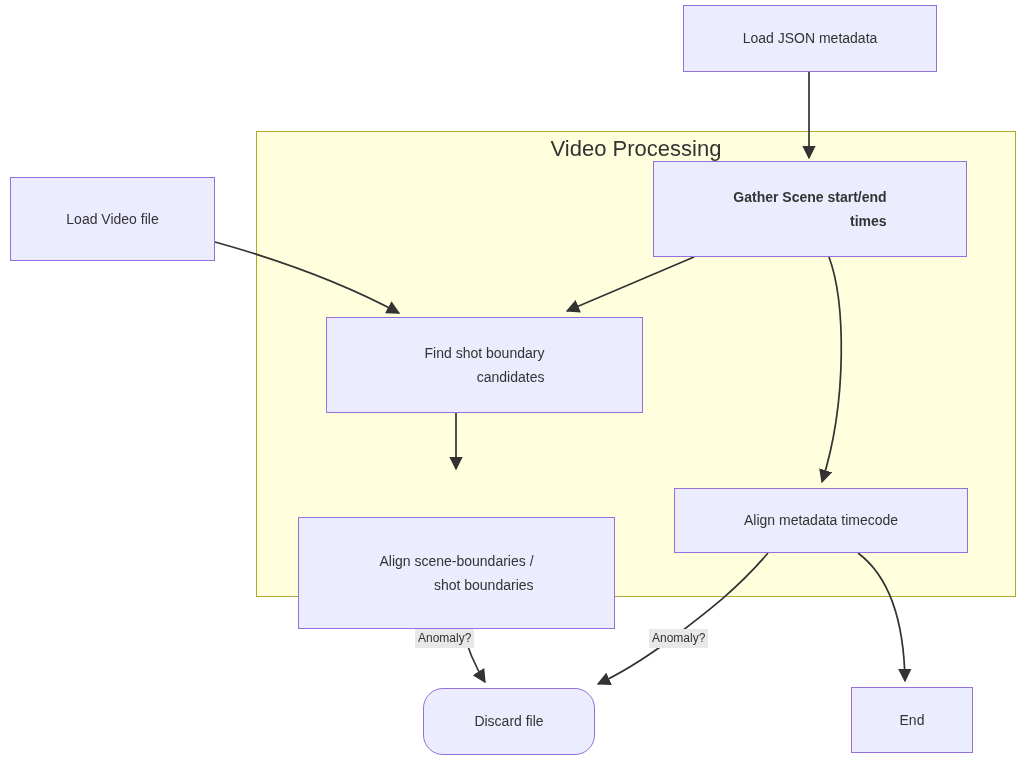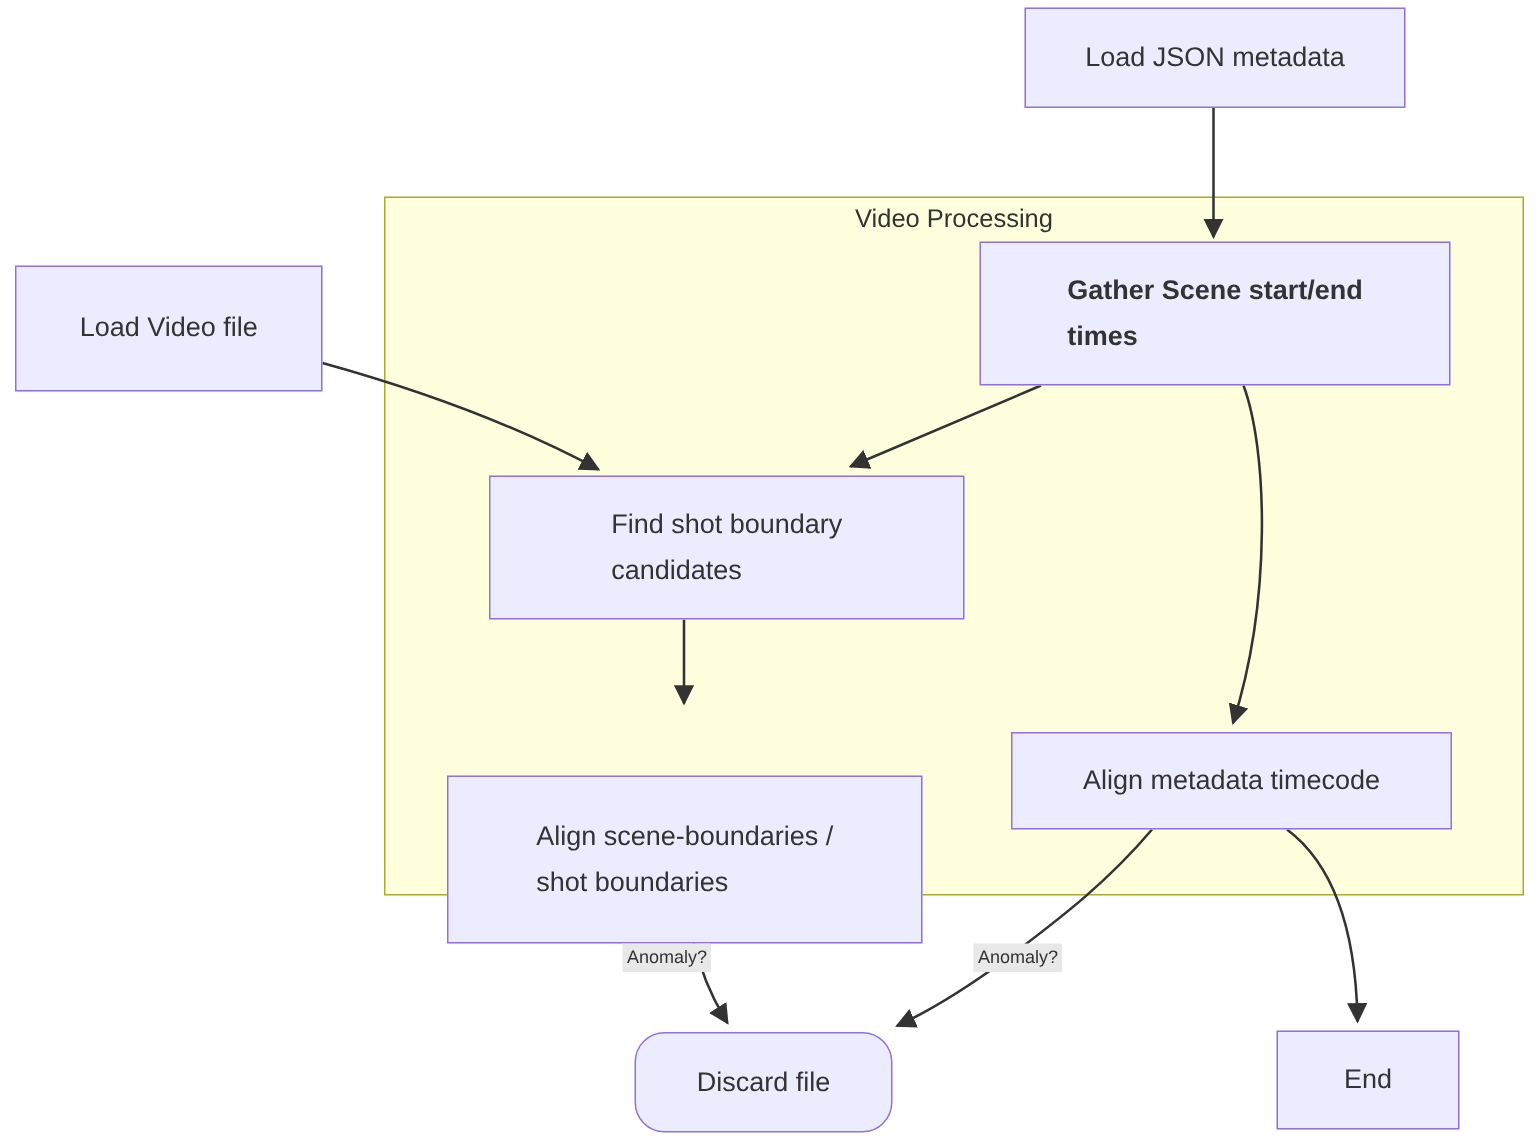--- a/index.html
+++ b/index.html
@@ -29,34 +29,34 @@
     width: 758px; height: 464px;
     background: #ffffde;
     border: 1px solid #aaaa33;
     z-index: 1;
   }
   .subgraph-label {
     position: absolute;
     left: 256px; top: 136px;
     width: 760px;
     text-align: center;
-    font-size: 17px;
+    font-size: 22px;
     color: #333333;
     z-index: 3;
   }
   .node {
     position: absolute;
     background: #ececff;
     border: 1.5px solid #9370db;
     box-sizing: border-box;
     display: flex;
     align-items: center;
     justify-content: center;
-    text-align: left;
-    font-size: 18px;
+    text-align: right;
+    font-size: 14px;
     line-height: 1.75;
     white-space: pre-line;
     color: #333333;
     z-index: 3;
   }
   .edge-label {
     position: absolute;
     background: #e8e8e8;
     color: #333333;
     font-size: 12px;

